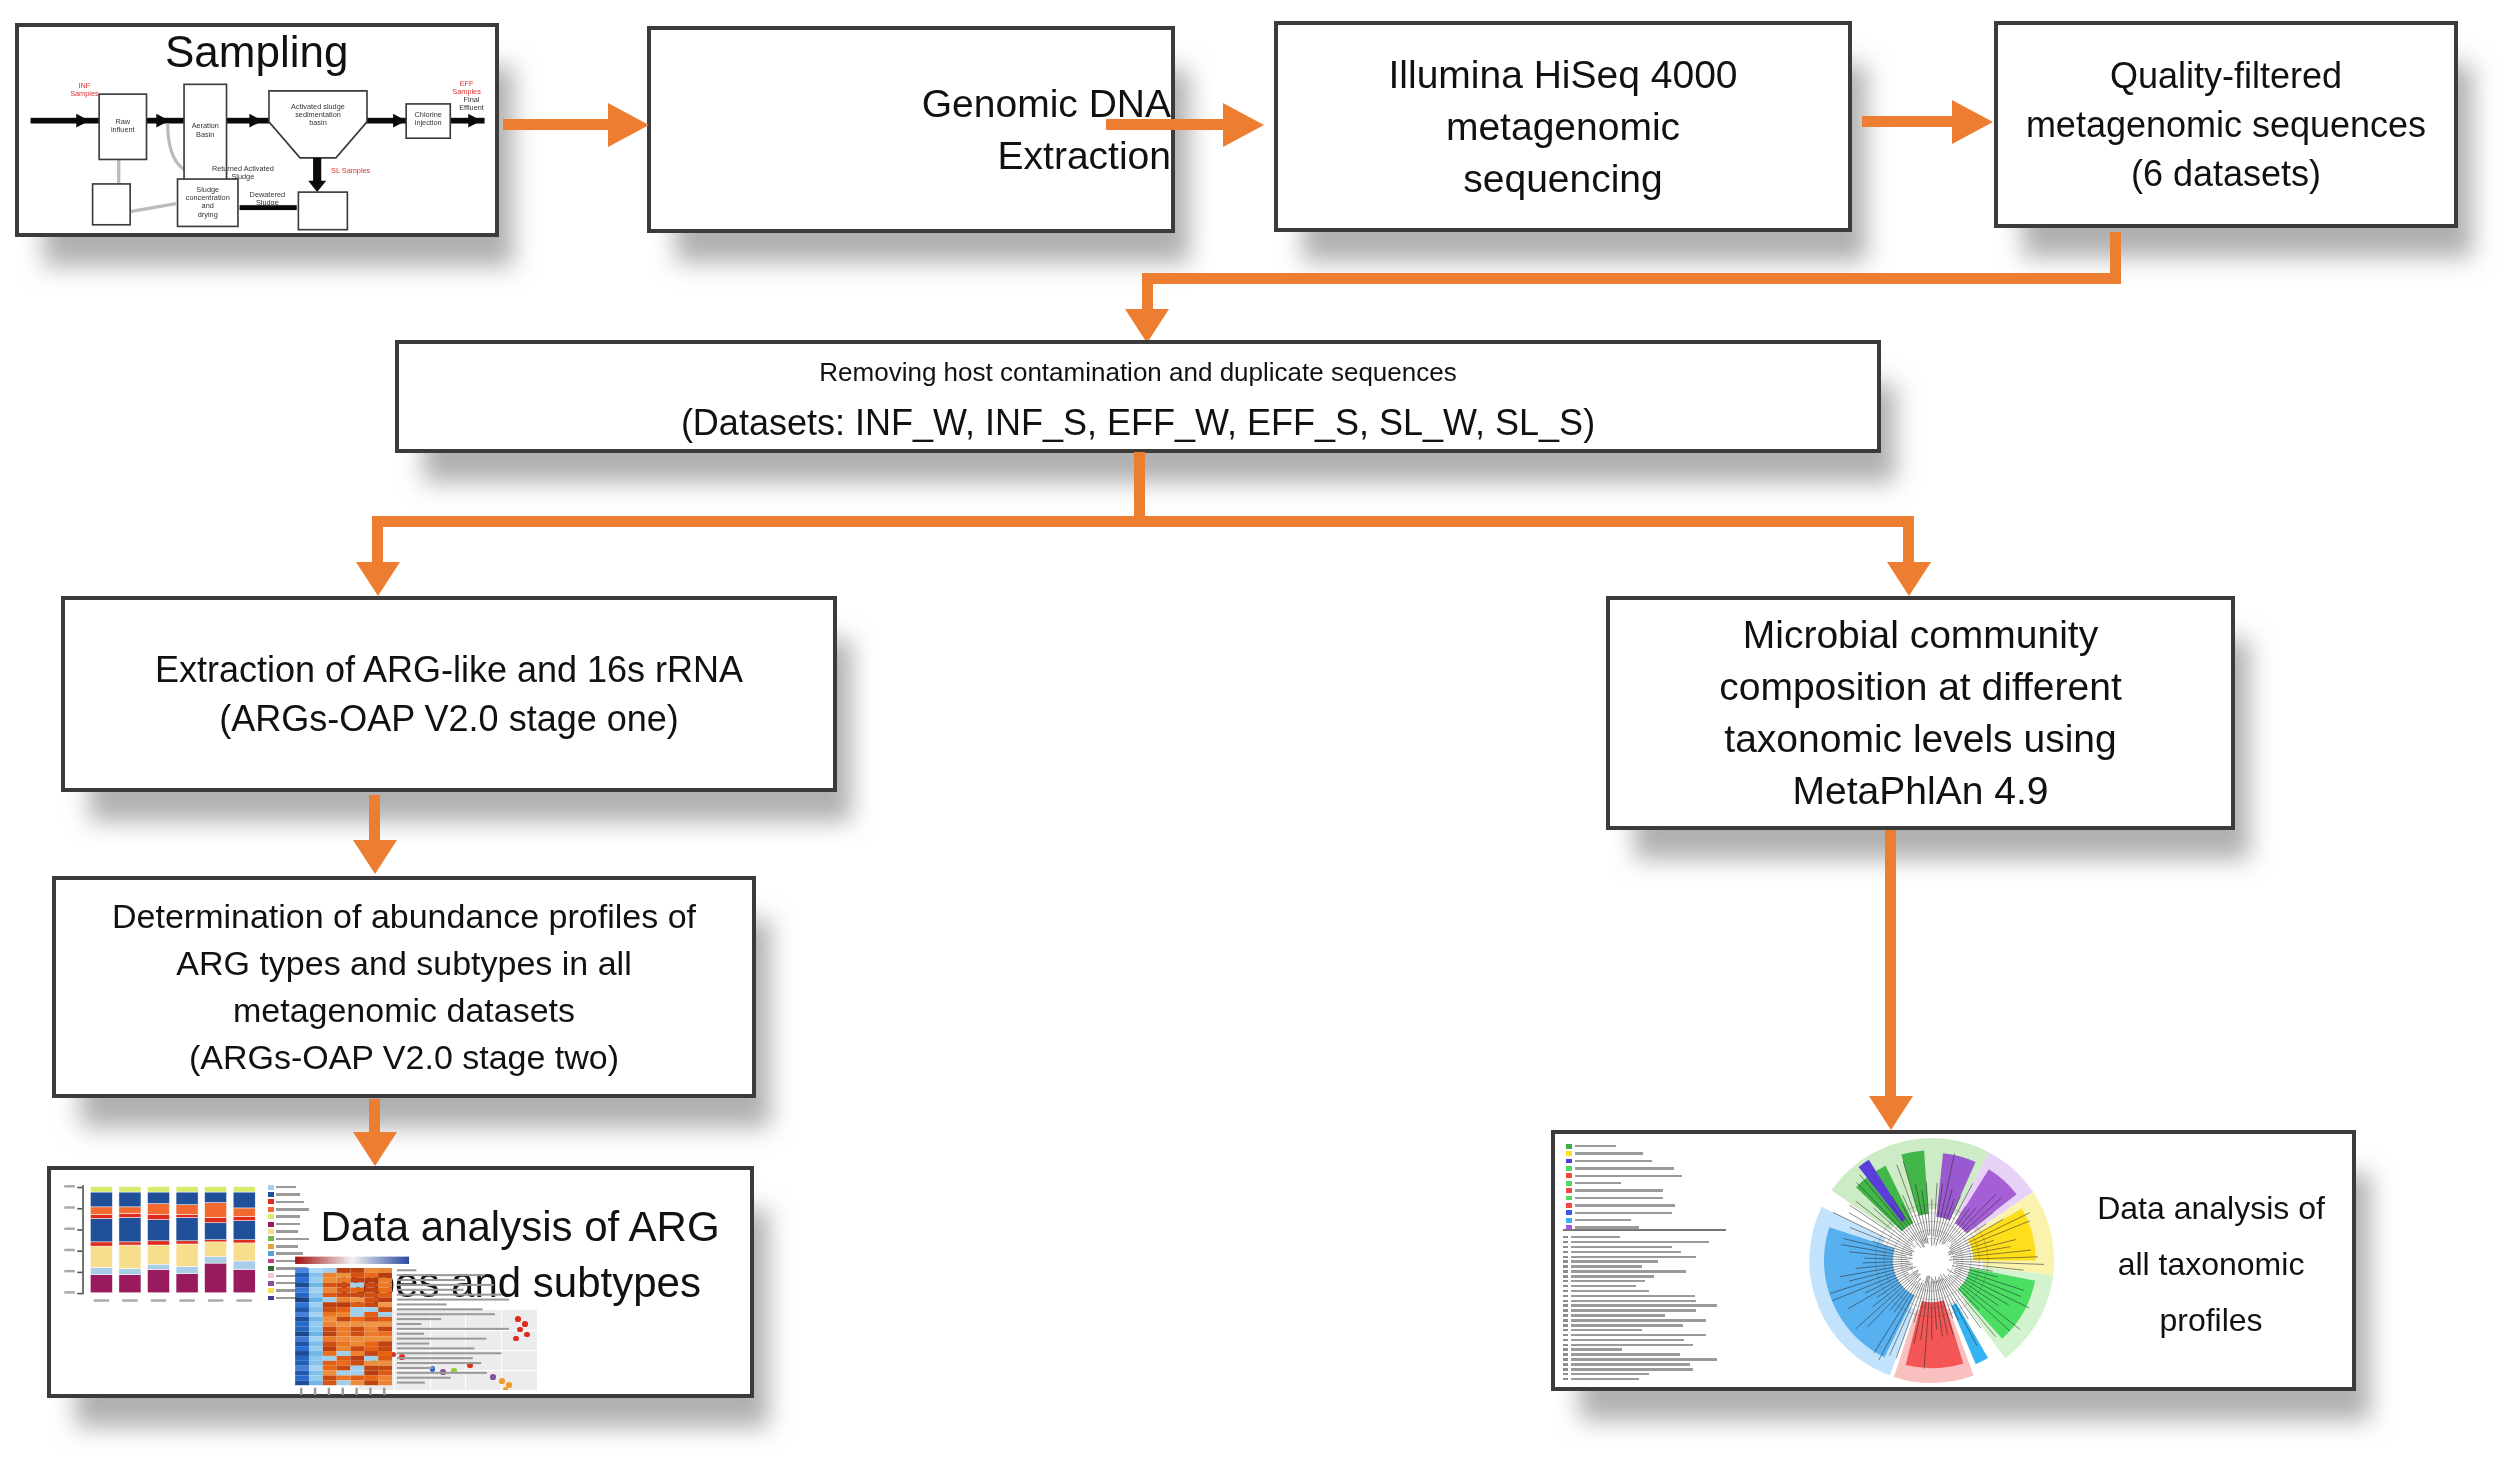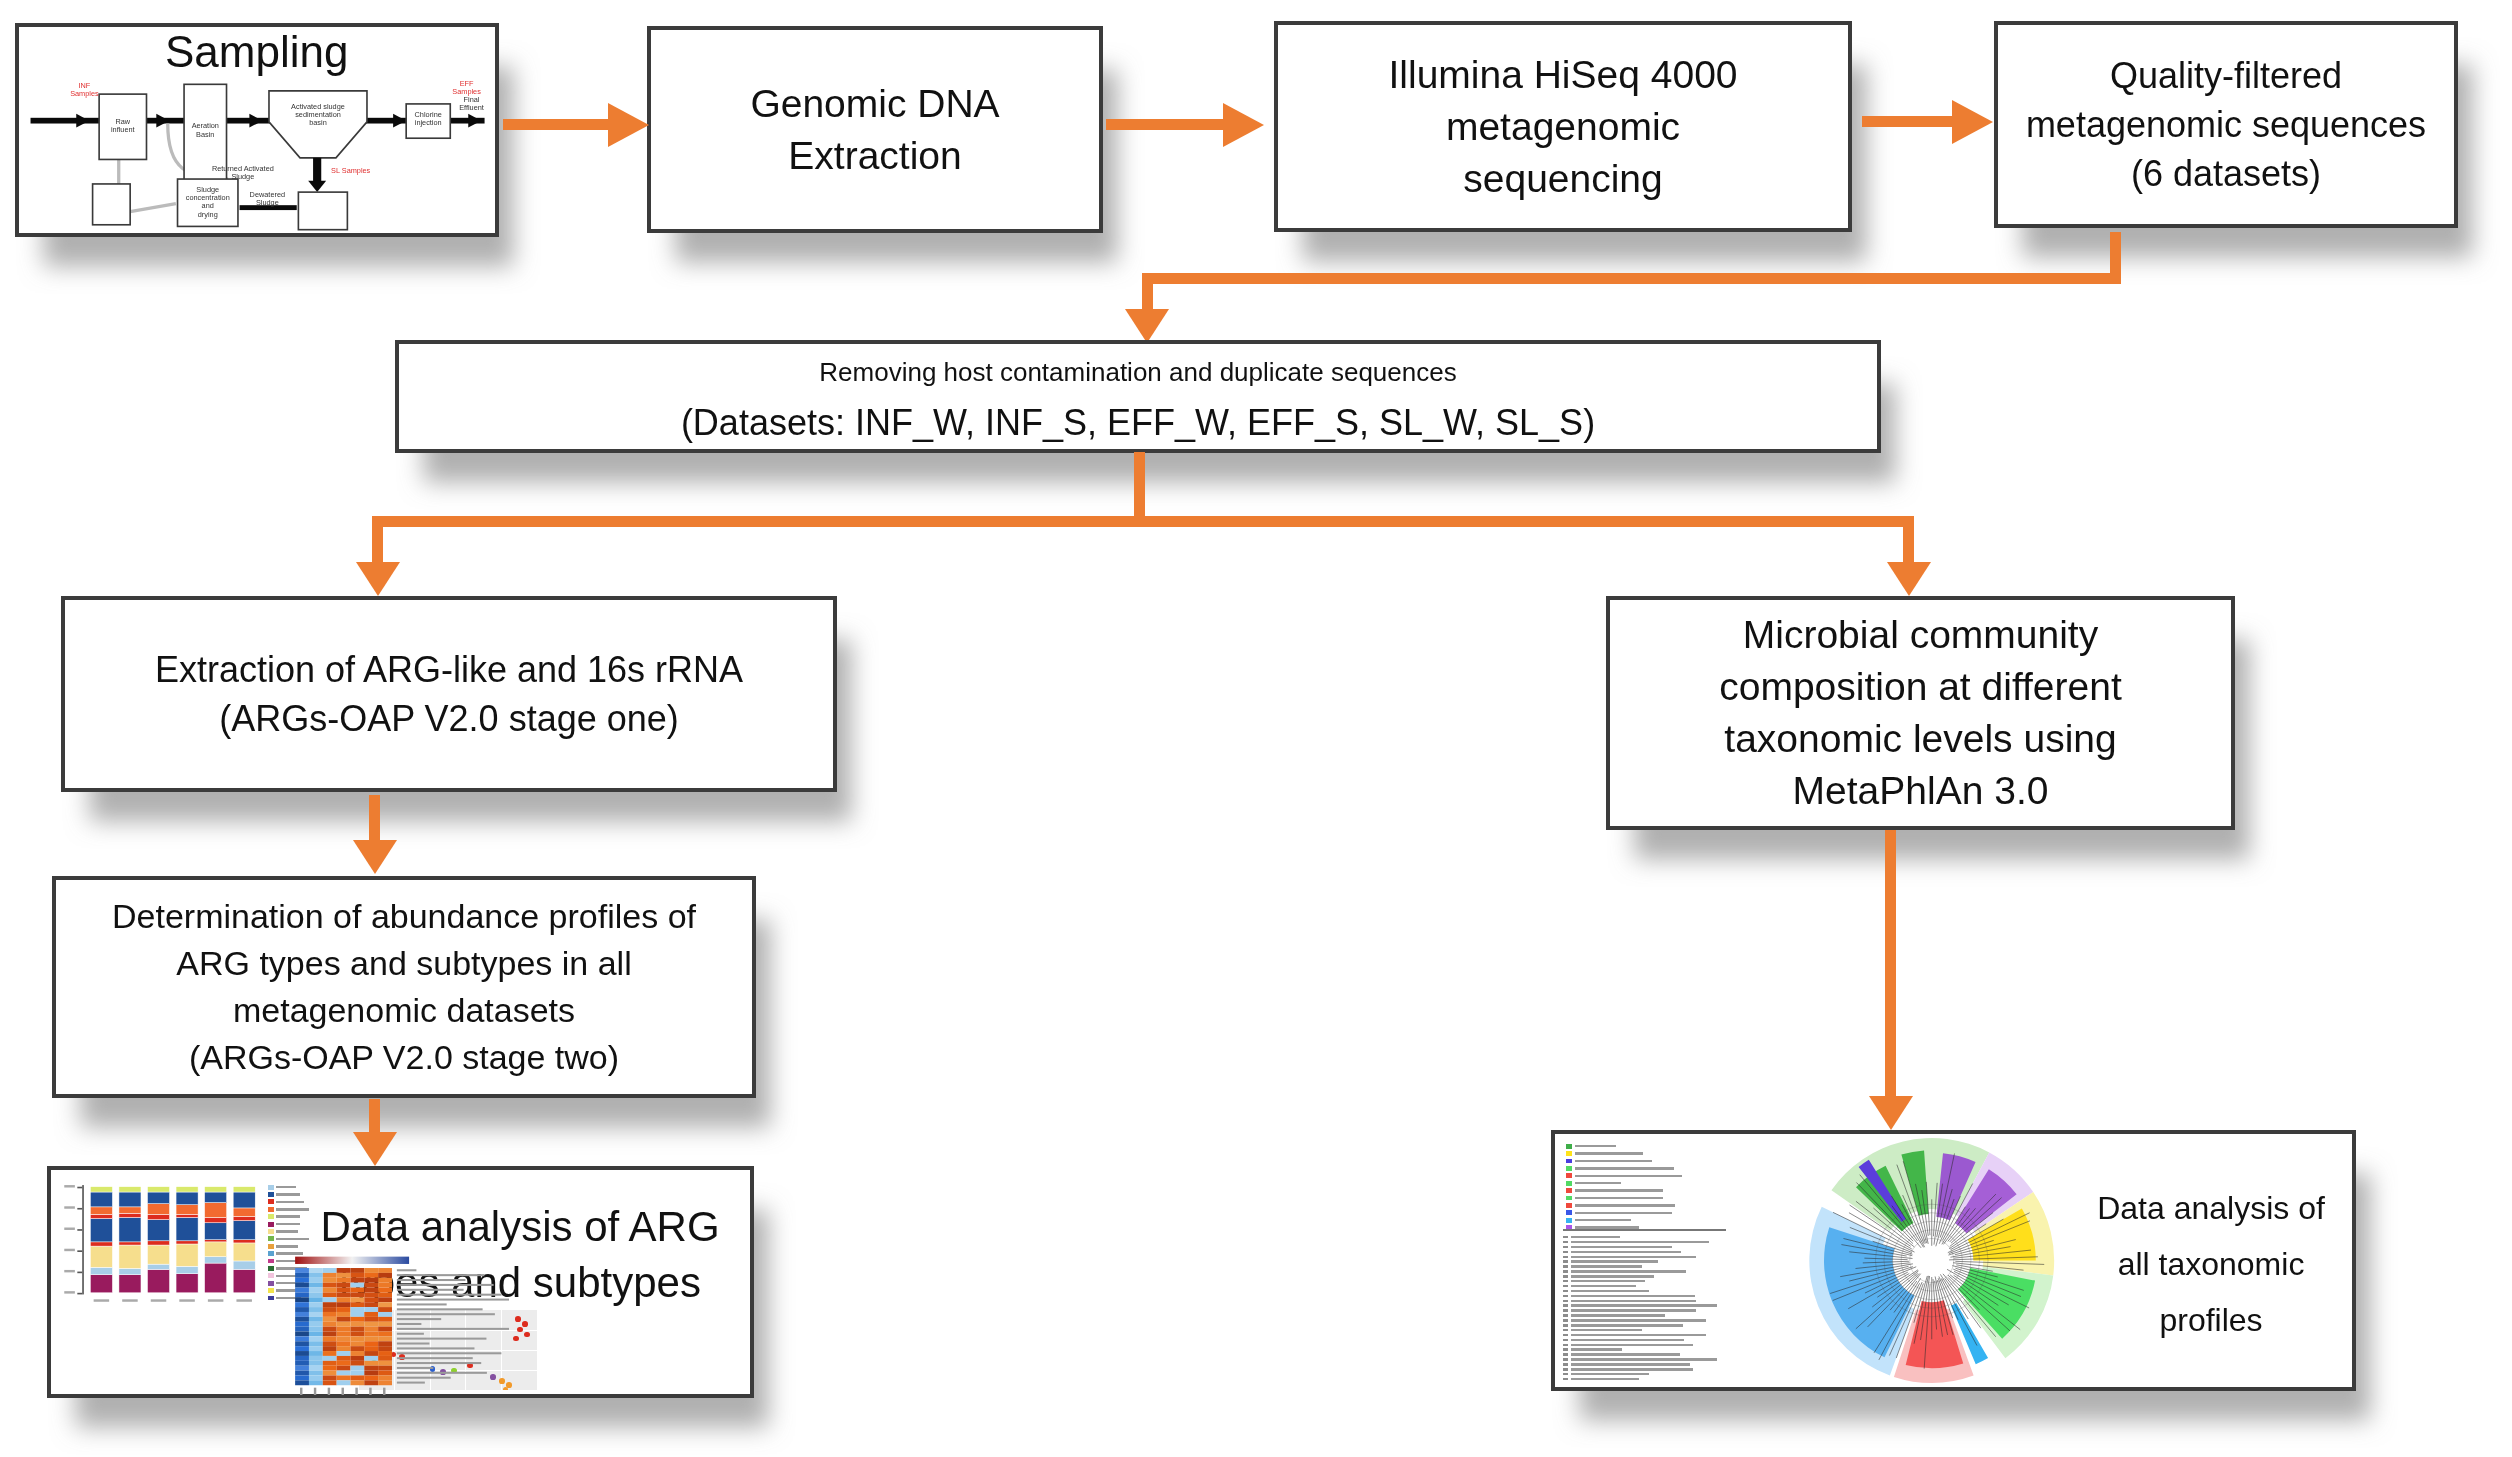--- a/index.html
+++ b/index.html
@@ -83,21 +83,21 @@
           <text x="268" y="110" font-size="9" fill="#333" text-anchor="middle" font-family="Liberation Sans,sans-serif">Returned Activated</text>
           <text x="268" y="120" font-size="9" fill="#333" text-anchor="middle" font-family="Liberation Sans,sans-serif">Sludge</text>
           <text x="74" y="8" font-size="9" fill="#E03030" text-anchor="middle" font-family="Liberation Sans,sans-serif">INF</text>
           <text x="74" y="18" font-size="9" fill="#E03030" text-anchor="middle" font-family="Liberation Sans,sans-serif">Samples</text>
           <text x="542" y="6" font-size="9" fill="#E03030" text-anchor="middle" font-family="Liberation Sans,sans-serif">EFF</text>
           <text x="542" y="16" font-size="9" fill="#E03030" text-anchor="middle" font-family="Liberation Sans,sans-serif">Samples</text>
           <text x="376" y="112" font-size="9" fill="#E03030" font-family="Liberation Sans,sans-serif">SL Samples</text>
         </svg></div>
   </div>
 
-  <div class="box" style="left:647px;top:26px;width:456px;height:207px;">
+  <div class="box" style="left:647px;top:26px;width:528px;height:207px;text-align:right;">
     <div class="ln f48">Genomic DNA</div>
     <div class="ln f48">Extraction</div>
   </div>
 
   <div class="box" style="left:1274px;top:21px;width:578px;height:211px;">
     <div class="ln f48">Illumina HiSeq 4000</div>
     <div class="ln f48">metagenomic</div>
     <div class="ln f48">sequencing</div>
   </div>
 
@@ -542,21 +542,21 @@
           <rect x="82" y="163" width="3" height="9" fill="#9a9a9a"></rect>
           <rect x="99" y="163" width="3" height="9" fill="#9a9a9a"></rect>
           <rect x="116" y="163" width="3" height="9" fill="#9a9a9a"></rect>
         </svg></div>
   </div>
 
   <div class="box" style="left:1606px;top:596px;width:629px;height:234px;">
     <div class="ln f48">Microbial community</div>
     <div class="ln f48">composition at different</div>
     <div class="ln f48">taxonomic levels using</div>
-    <div class="ln f48">MetaPhlAn 3.0</div>
+    <div class="ln f48">MetaPhlAn 4.9</div>
   </div>
 
   <div>
     <div class="shaft" style="left:1885px;top:830px;width:11.4px;height:270px;"></div>
     <div class="head-down" style="left:1869px;top:1096px;"></div>
   </div>
 
   <div class="box" style="left:1551px;top:1130px;width:805px;height:261px;justify-content:flex-start;">
     <div style="position:absolute;left:519px;top:46px;width:274px;text-align:center;font-size:32px;line-height:56px;">
       <div>Data analysis of</div>

